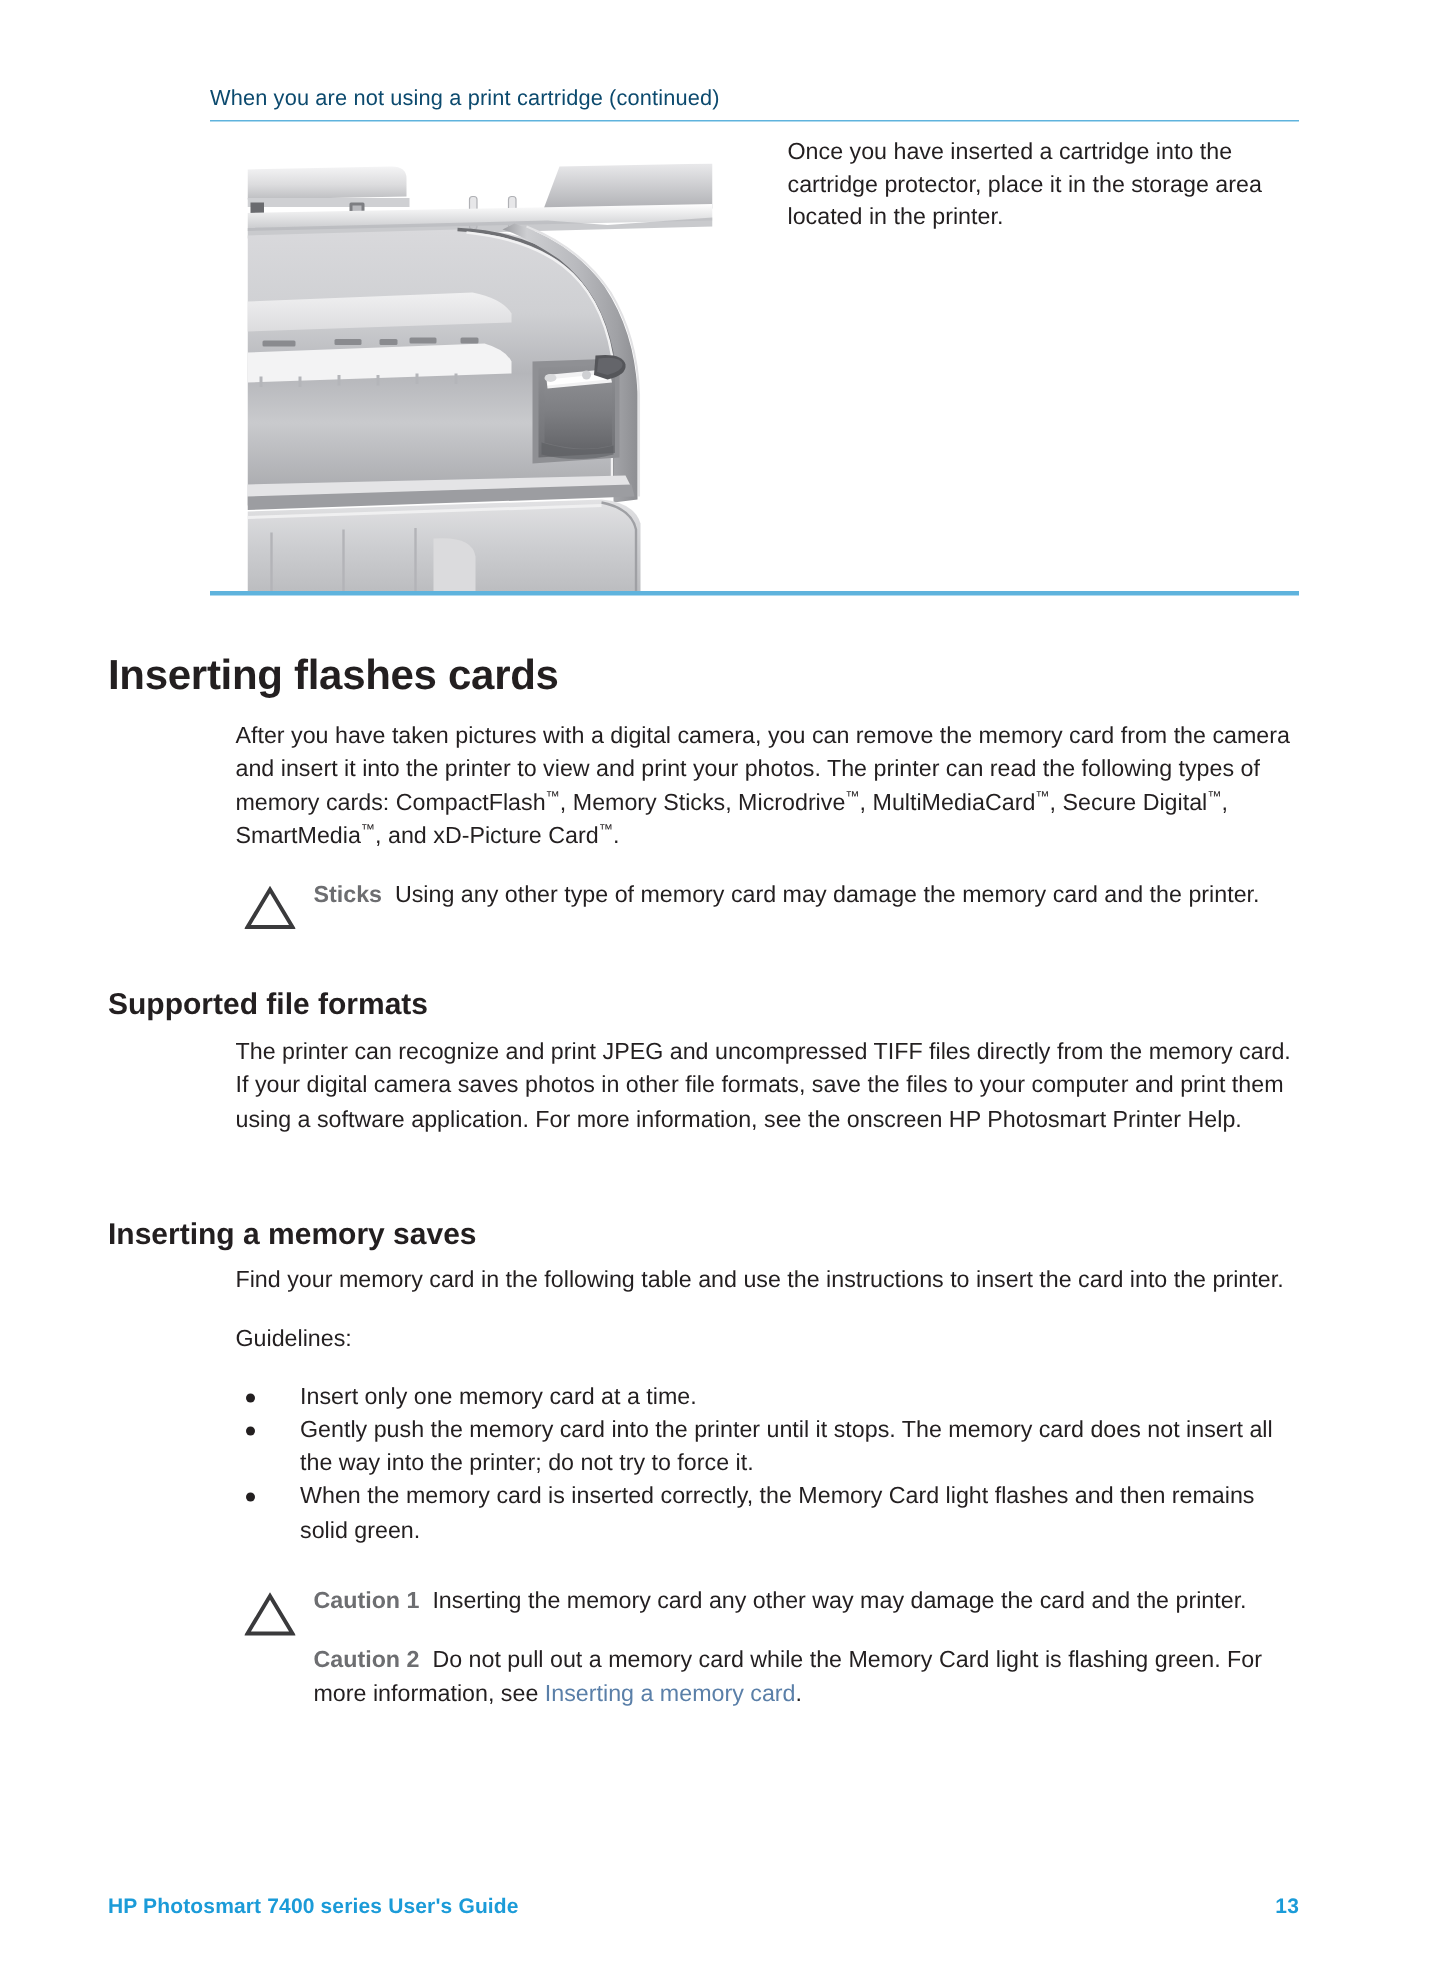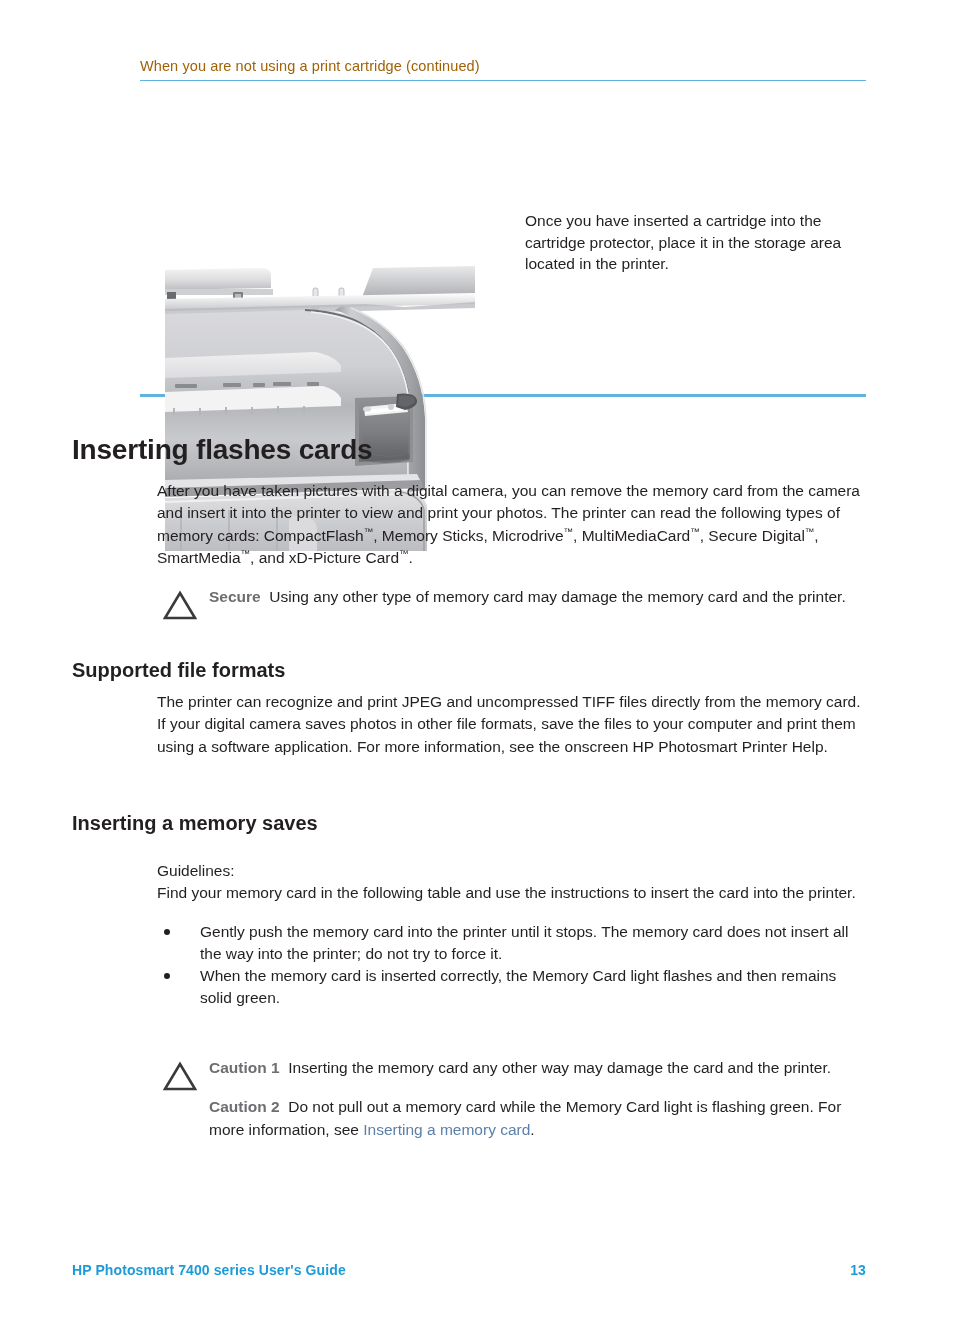--- a/index.html
+++ b/index.html
@@ -9,25 +9,25 @@
     font-family:"Liberation Sans", sans-serif;
     color:#231f20;
     position:relative;
     overflow:hidden;
   }
   .page { position:absolute; left:0; top:0; width:954px; height:1321px; }
 
   
   .tbl-wrap { position:absolute; left:140px; top:58px; width:726px; }
   .tbl-caption {
-    font-size:14.5px; color:#a16207; letter-spacing:.1px;
+    font-size:14.5px; color:#0c4a6e; letter-spacing:.1px;
     padding-bottom:6px;
   }
   .tbl-head-rule { height:1px; background:#5fb3dd; width:100%; }
-  .tbl-body { display:flex; align-items:center; min-height:313px; }
+  .tbl-body { display:flex; align-items:flex-start; min-height:313px; }
   .tbl-cell-left {
     width:373px; position:relative;
     border-right:1.5px solid #4aa3d4;
     box-sizing:border-box;
   }
   .tbl-cell-right {
     flex:1; padding:10px 0 0 12px; box-sizing:border-box;
   }
   .tbl-cell-right p {
     margin:0; font-size:15.5px; line-height:21.5px; color:#231f20;
@@ -229,38 +229,42 @@
     <p class="para"><span>After you have taken pictures with a digital camera, you can remove the memory card from the camera and insert it into the printer to view and print your photos. The printer can read the following types of memory cards: CompactFlash</span><sup class="tm">™</sup><span>, Memory Sticks, Microdrive</span><sup class="tm">™</sup><span>, MultiMediaCard</span><sup class="tm">™</sup><span>, Secure Digital</span><sup class="tm">™</sup><span>, SmartMedia</span><sup class="tm">™</sup><span>, and xD-Picture Card</span><sup class="tm">™</sup><span>.</span></p>
   </div>
 
   <div class="caution" style="left:163px; top:586px; width:704px;">
     <div class="caution-icon">
       <svg viewBox="0 0 34 30" width="34" height="30" xmlns="http://www.w3.org/2000/svg">
         <path d="M17 3 L32 28 L2 28 Z" fill="none" stroke="#3a3a3c" stroke-width="2.6" stroke-linejoin="miter"></path>
       </svg>
     </div>
     <div class="caution-body">
-      <p><span class="caution-lbl">Secure</span>&nbsp;&nbsp;<span>Using any other type of memory card may damage the memory card and the printer.</span></p>
+      <p><span class="caution-lbl">Sticks</span>&nbsp;&nbsp;<span>Using any other type of memory card may damage the memory card and the printer.</span></p>
     </div>
   </div>
 
   <div style="position:absolute; left:72px; top:659px;">
     <h2 class="sub-title">Supported file formats</h2>
   </div>
   <div class="body-col" style="top:691px;">
     <p class="para">The printer can recognize and print JPEG and uncompressed TIFF files directly from the memory card. If your digital camera saves photos in other file formats, save the files to your computer and print them using a software application. For more information, see the onscreen HP Photosmart Printer Help.</p>
   </div>
 
   <div style="position:absolute; left:72px; top:812px;">
     <h2 class="sub-title">Inserting a memory saves</h2>
   </div>
   <div class="body-col" style="top:843px;">
+    <p class="para">Find your memory card in the following table and use the instructions to insert the card into the printer.</p>
     <p class="para" style="margin-top:17px;">Guidelines:</p>
-    <p class="para">Find your memory card in the following table and use the instructions to insert the card into the printer.</p>
     <ul class="bullets" style="margin-top:16px;">
+      <li>
+        <span class="dot"></span>
+        <span>Insert only one memory card at a time.</span>
+      </li>
       <li>
         <span class="dot"></span>
         <span>Gently push the memory card into the printer until it stops. The memory card does not insert all the way into the printer; do not try to force it.</span>
       </li>
       <li>
         <span class="dot"></span>
         <span>When the memory card is inserted correctly, the Memory Card light flashes and then remains solid green.</span>
       </li>
     </ul>
   </div>

